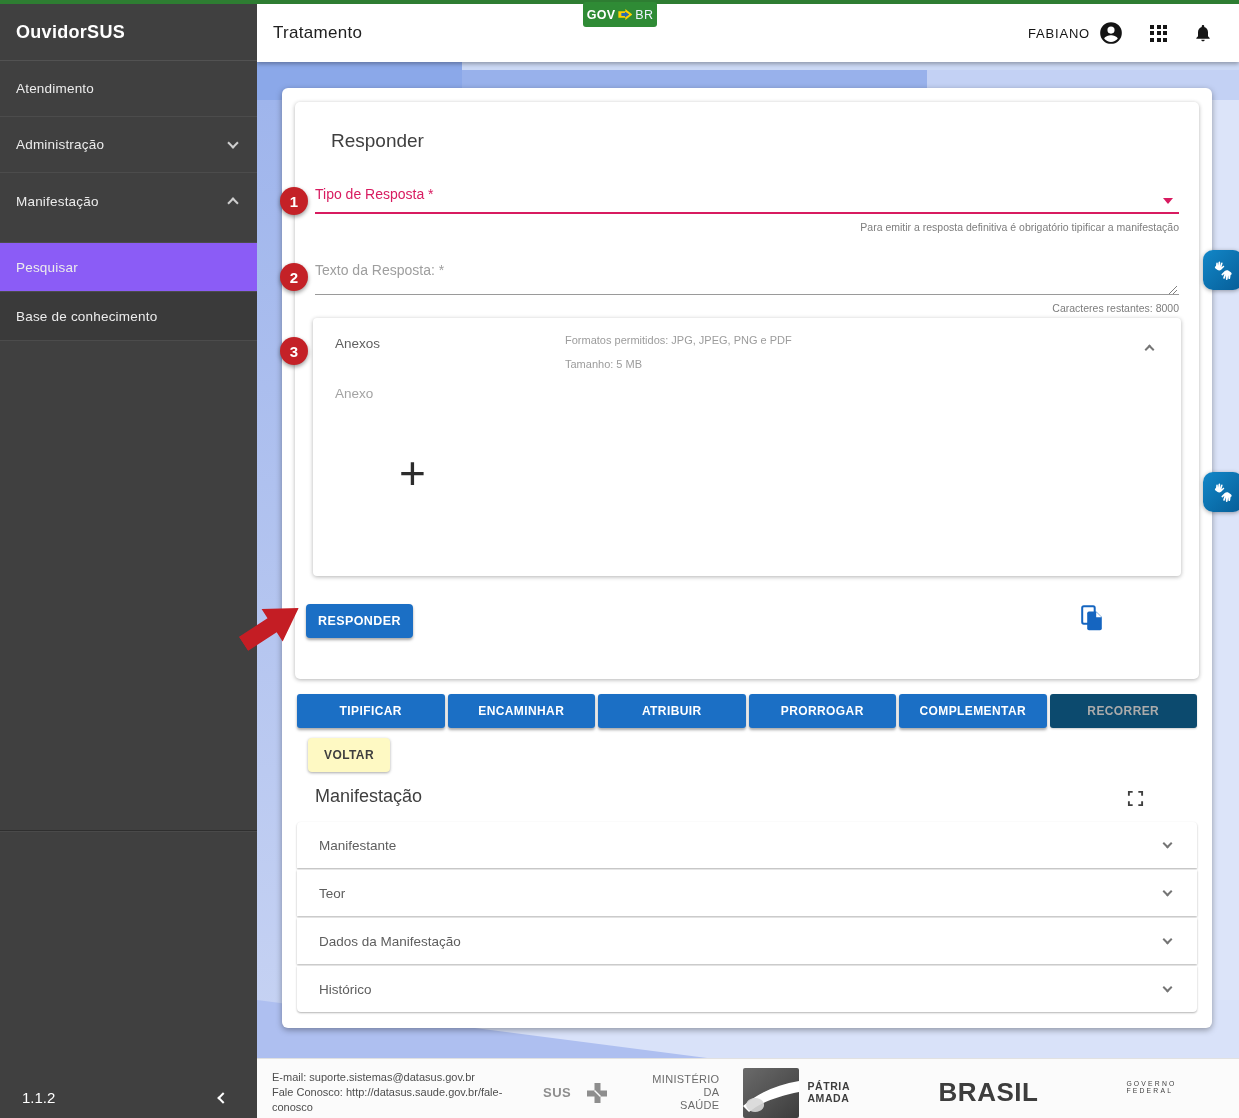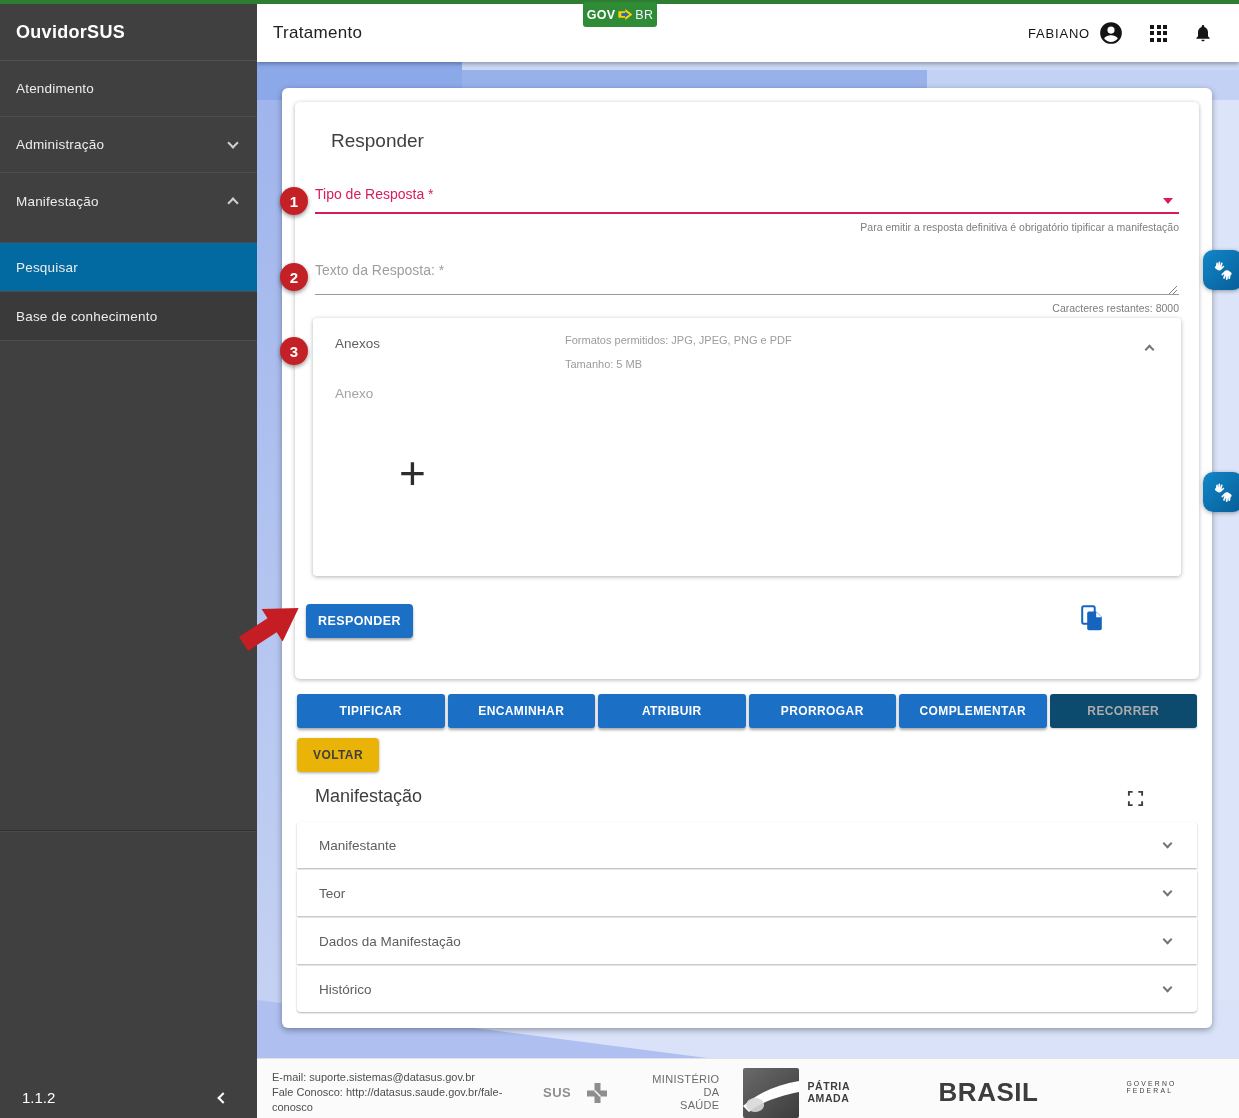--- a/index.html
+++ b/index.html
@@ -8,21 +8,21 @@
 
   
   .green-strip{position:absolute;left:0;top:0;width:1239px;height:4px;background:#2e7d32;z-index:6;}
 
   
   .sidebar{position:absolute;left:0;top:4px;width:257px;height:1114px;background:#404040;z-index:5;}
   .sb-title{height:57px;line-height:57px;padding-left:16px;color:#fff;font-size:18px;font-weight:bold;letter-spacing:.3px;border-bottom:1px solid #525252;}
   .sb-item{position:relative;height:56px;display:flex;align-items:center;justify-content:space-between;padding:0 20px 0 16px;color:#ececec;font-size:13.5px;letter-spacing:.2px;border-bottom:1px solid #4c4c4c;cursor:pointer;}
   .sb-sub{margin-top:13px;border-top:1px solid #4c4c4c;}
   .sb-item.sub{height:49px;background:#3a3a3a;}
-  .sb-item.selected{background:#0369a1;}
+  .sb-item.selected{background:#8b5cf6;}
   .sb-divider2{position:absolute;left:0;top:826px;width:257px;height:2px;background:#2f2f2f;border-bottom:1px solid #4a4a4a;}
   .sb-bottom{position:absolute;left:0;bottom:12px;width:257px;display:flex;align-items:center;justify-content:space-between;padding:0 30px 0 22px;color:#fff;font-size:15px;font-weight:500;}
 
   .chev{display:inline-block;width:8px;height:8px;border-right:2px solid #cfcfcf;border-bottom:2px solid #cfcfcf;}
   .chev.down{transform:rotate(45deg);margin-top:-4px;}
   .chev.up{transform:rotate(-135deg);margin-top:4px;}
   .chev.left{transform:rotate(135deg);border-color:#fff;}
   .chev.gray{border-color:#757575;width:7px;height:7px;}
 
   
@@ -81,21 +81,21 @@
   .anexo-label{position:absolute;left:22px;top:68px;font-size:13.5px;color:#a3a3a3;}
   .add-btn{position:absolute;left:86px;top:132px;font-size:46px;font-weight:300;color:#2c2c2c;cursor:pointer;line-height:1;}
 
   .btn{display:flex;align-items:center;justify-content:center;background:#1b6fc5;color:#fff;font-size:12.5px;font-weight:bold;letter-spacing:.4px;border-radius:4px;box-shadow:0 2px 3px rgba(0,0,0,.35);cursor:pointer;user-select:none;}
   .responder-btn{position:absolute;left:11px;top:502px;width:107px;height:34px;}
   .copy-icon{position:absolute;right:96px;top:503px;cursor:pointer;}
 
   .actions-row{position:absolute;left:15px;top:606px;width:900px;display:flex;gap:3px;}
   .actions-row .btn{flex:1;height:34px;border-radius:3px;font-size:12px;}
   .btn.disabled{background:#0c4a6e;color:#ababab;box-shadow:0 1px 2px rgba(0,0,0,.2);cursor:default;}
-  .voltar-btn{position:absolute;left:15px;top:650px;width:82px;height:34px;background:#eab308;color:#3f3f3f;font-size:12px;box-shadow:0 1px 3px rgba(0,0,0,.35);}
+  .voltar-btn{position:absolute;left:26px;top:650px;width:82px;height:34px;background:#fef9c3;color:#3f3f3f;font-size:12px;box-shadow:0 1px 3px rgba(0,0,0,.35);}
 
   .manif-title{position:absolute;left:33px;top:698px;font-size:18px;color:#3f3f3f;font-weight:500;}
   .fullscreen-icon{position:absolute;right:68px;top:702px;cursor:pointer;}
 
   .accordion{position:absolute;left:15px;top:734px;width:900px;}
   .acc-row{position:relative;height:46px;margin-bottom:2px;background:#fff;box-shadow:0 1px 2px rgba(0,0,0,.3);display:flex;align-items:center;justify-content:space-between;padding:0 26px 0 22px;cursor:pointer;}
   .acc-row:first-child{border-radius:4px 4px 0 0;}
   .acc-row:last-child{border-radius:0 0 4px 4px;}
   .acc-label{font-size:13.5px;color:#5e5e5e;}
 

